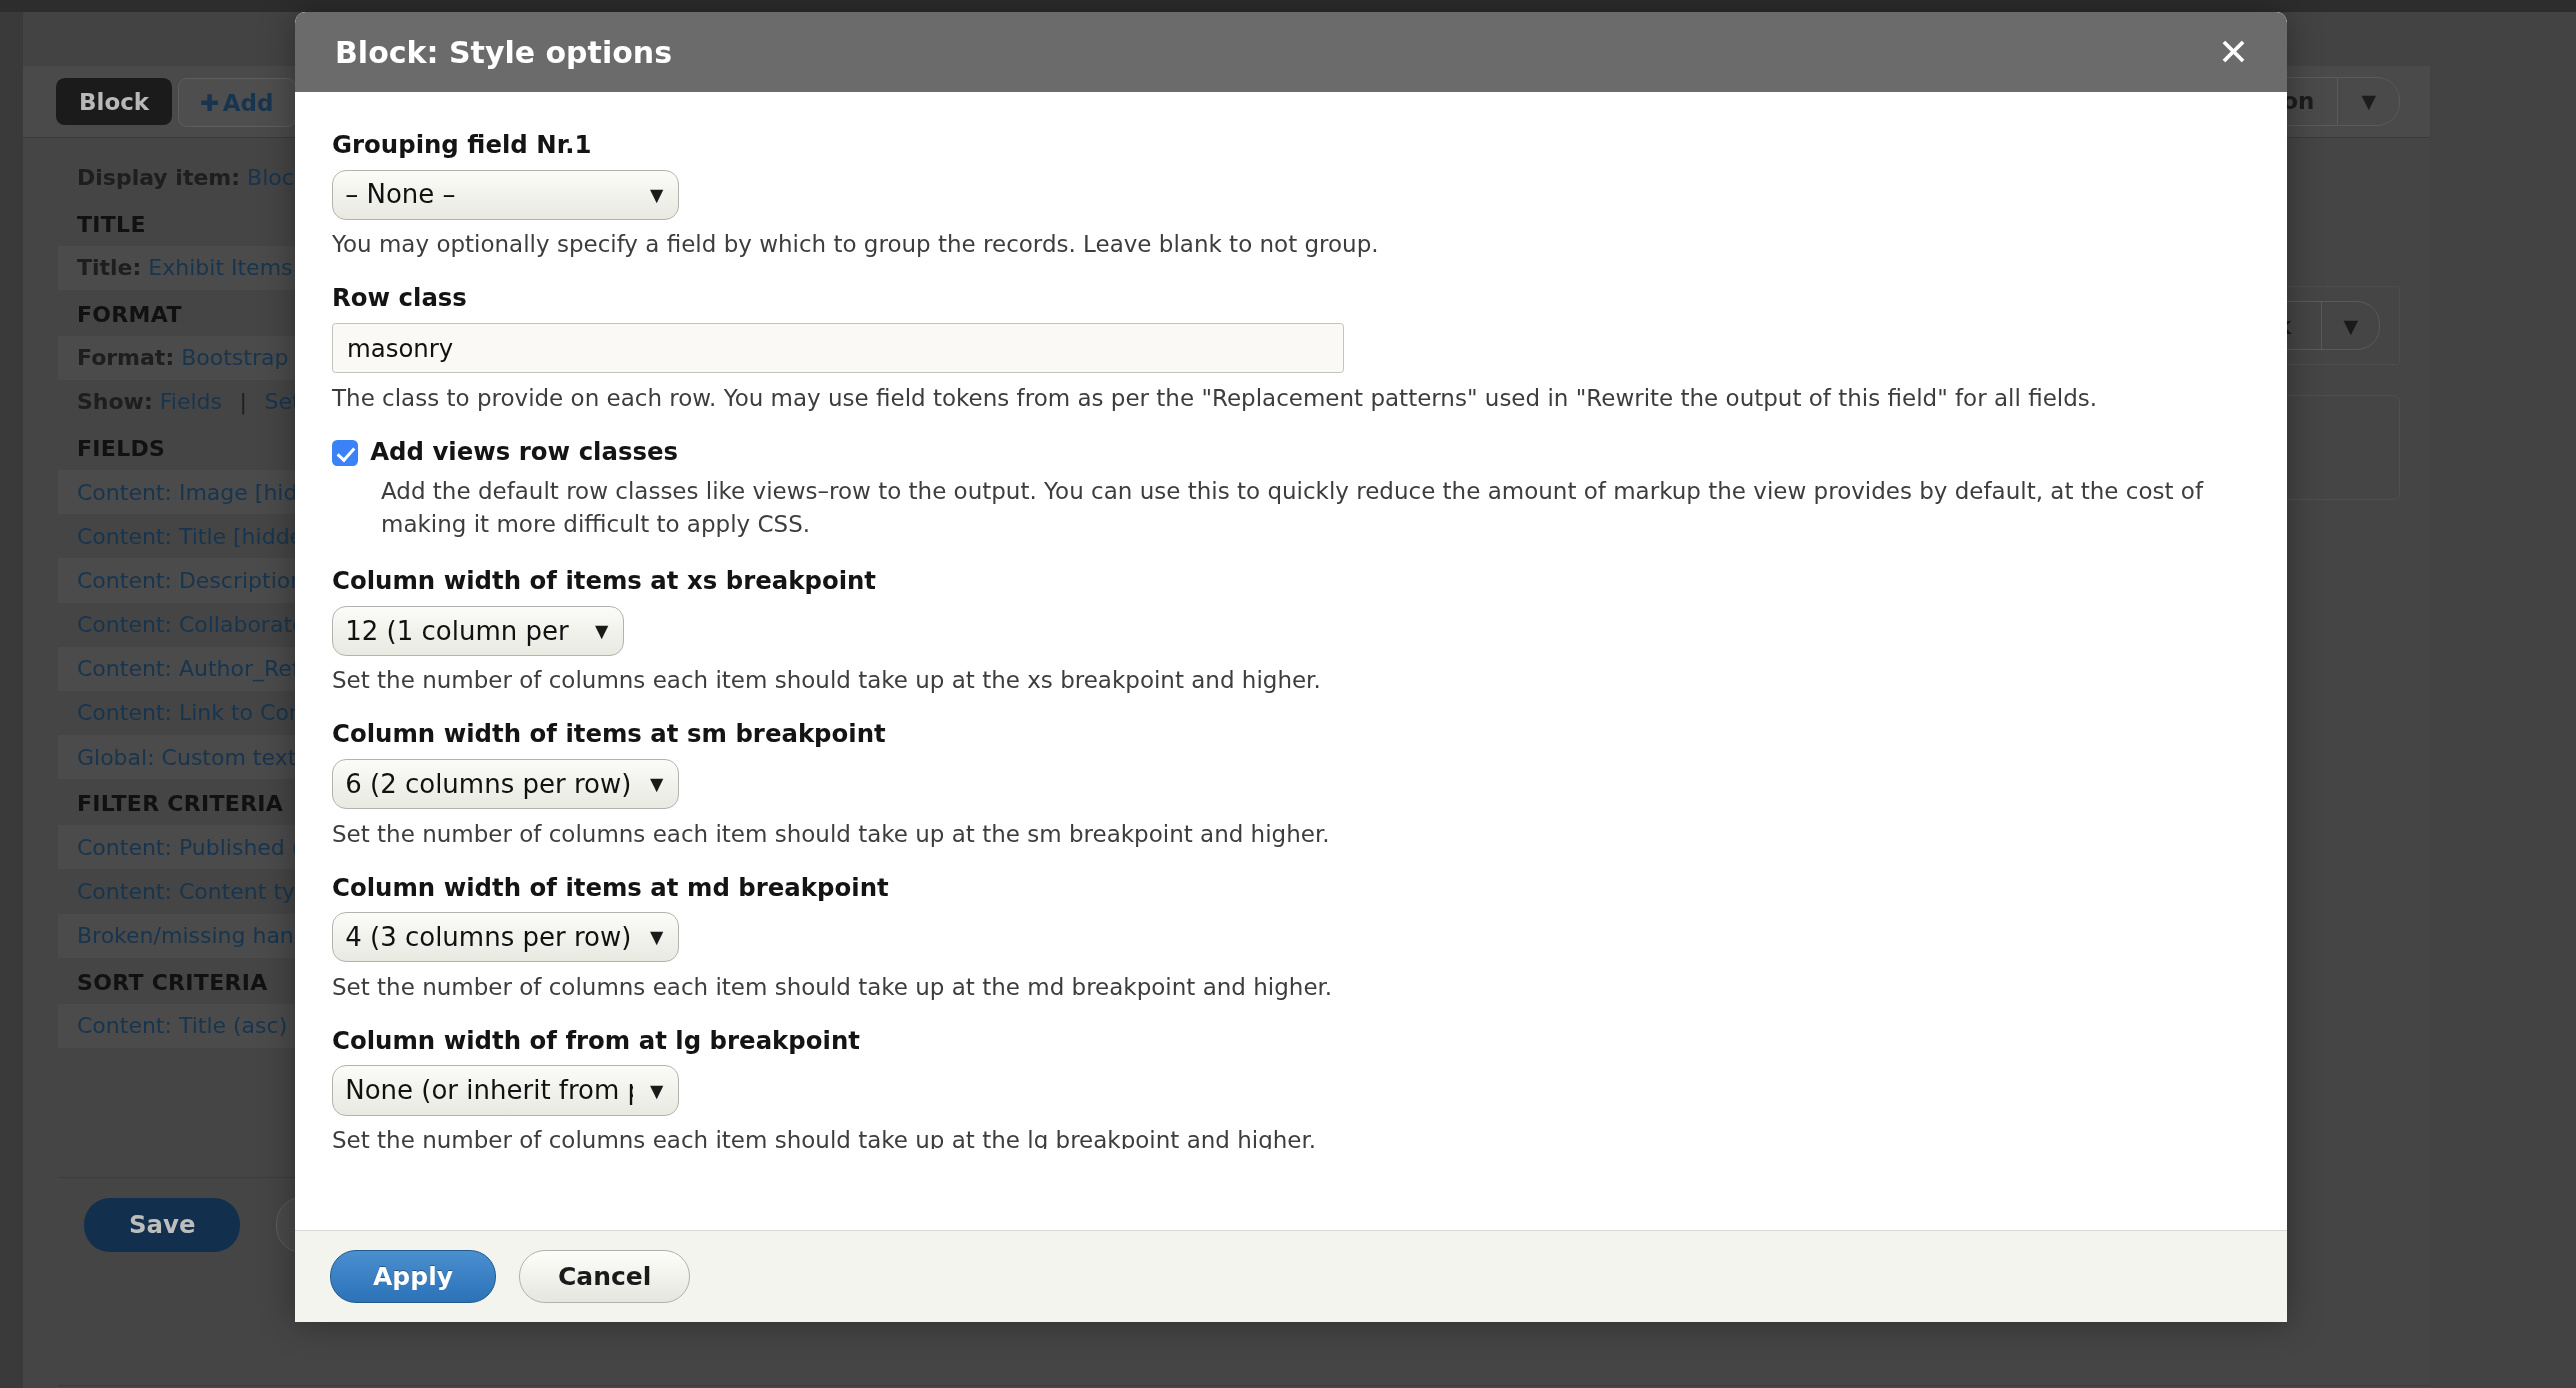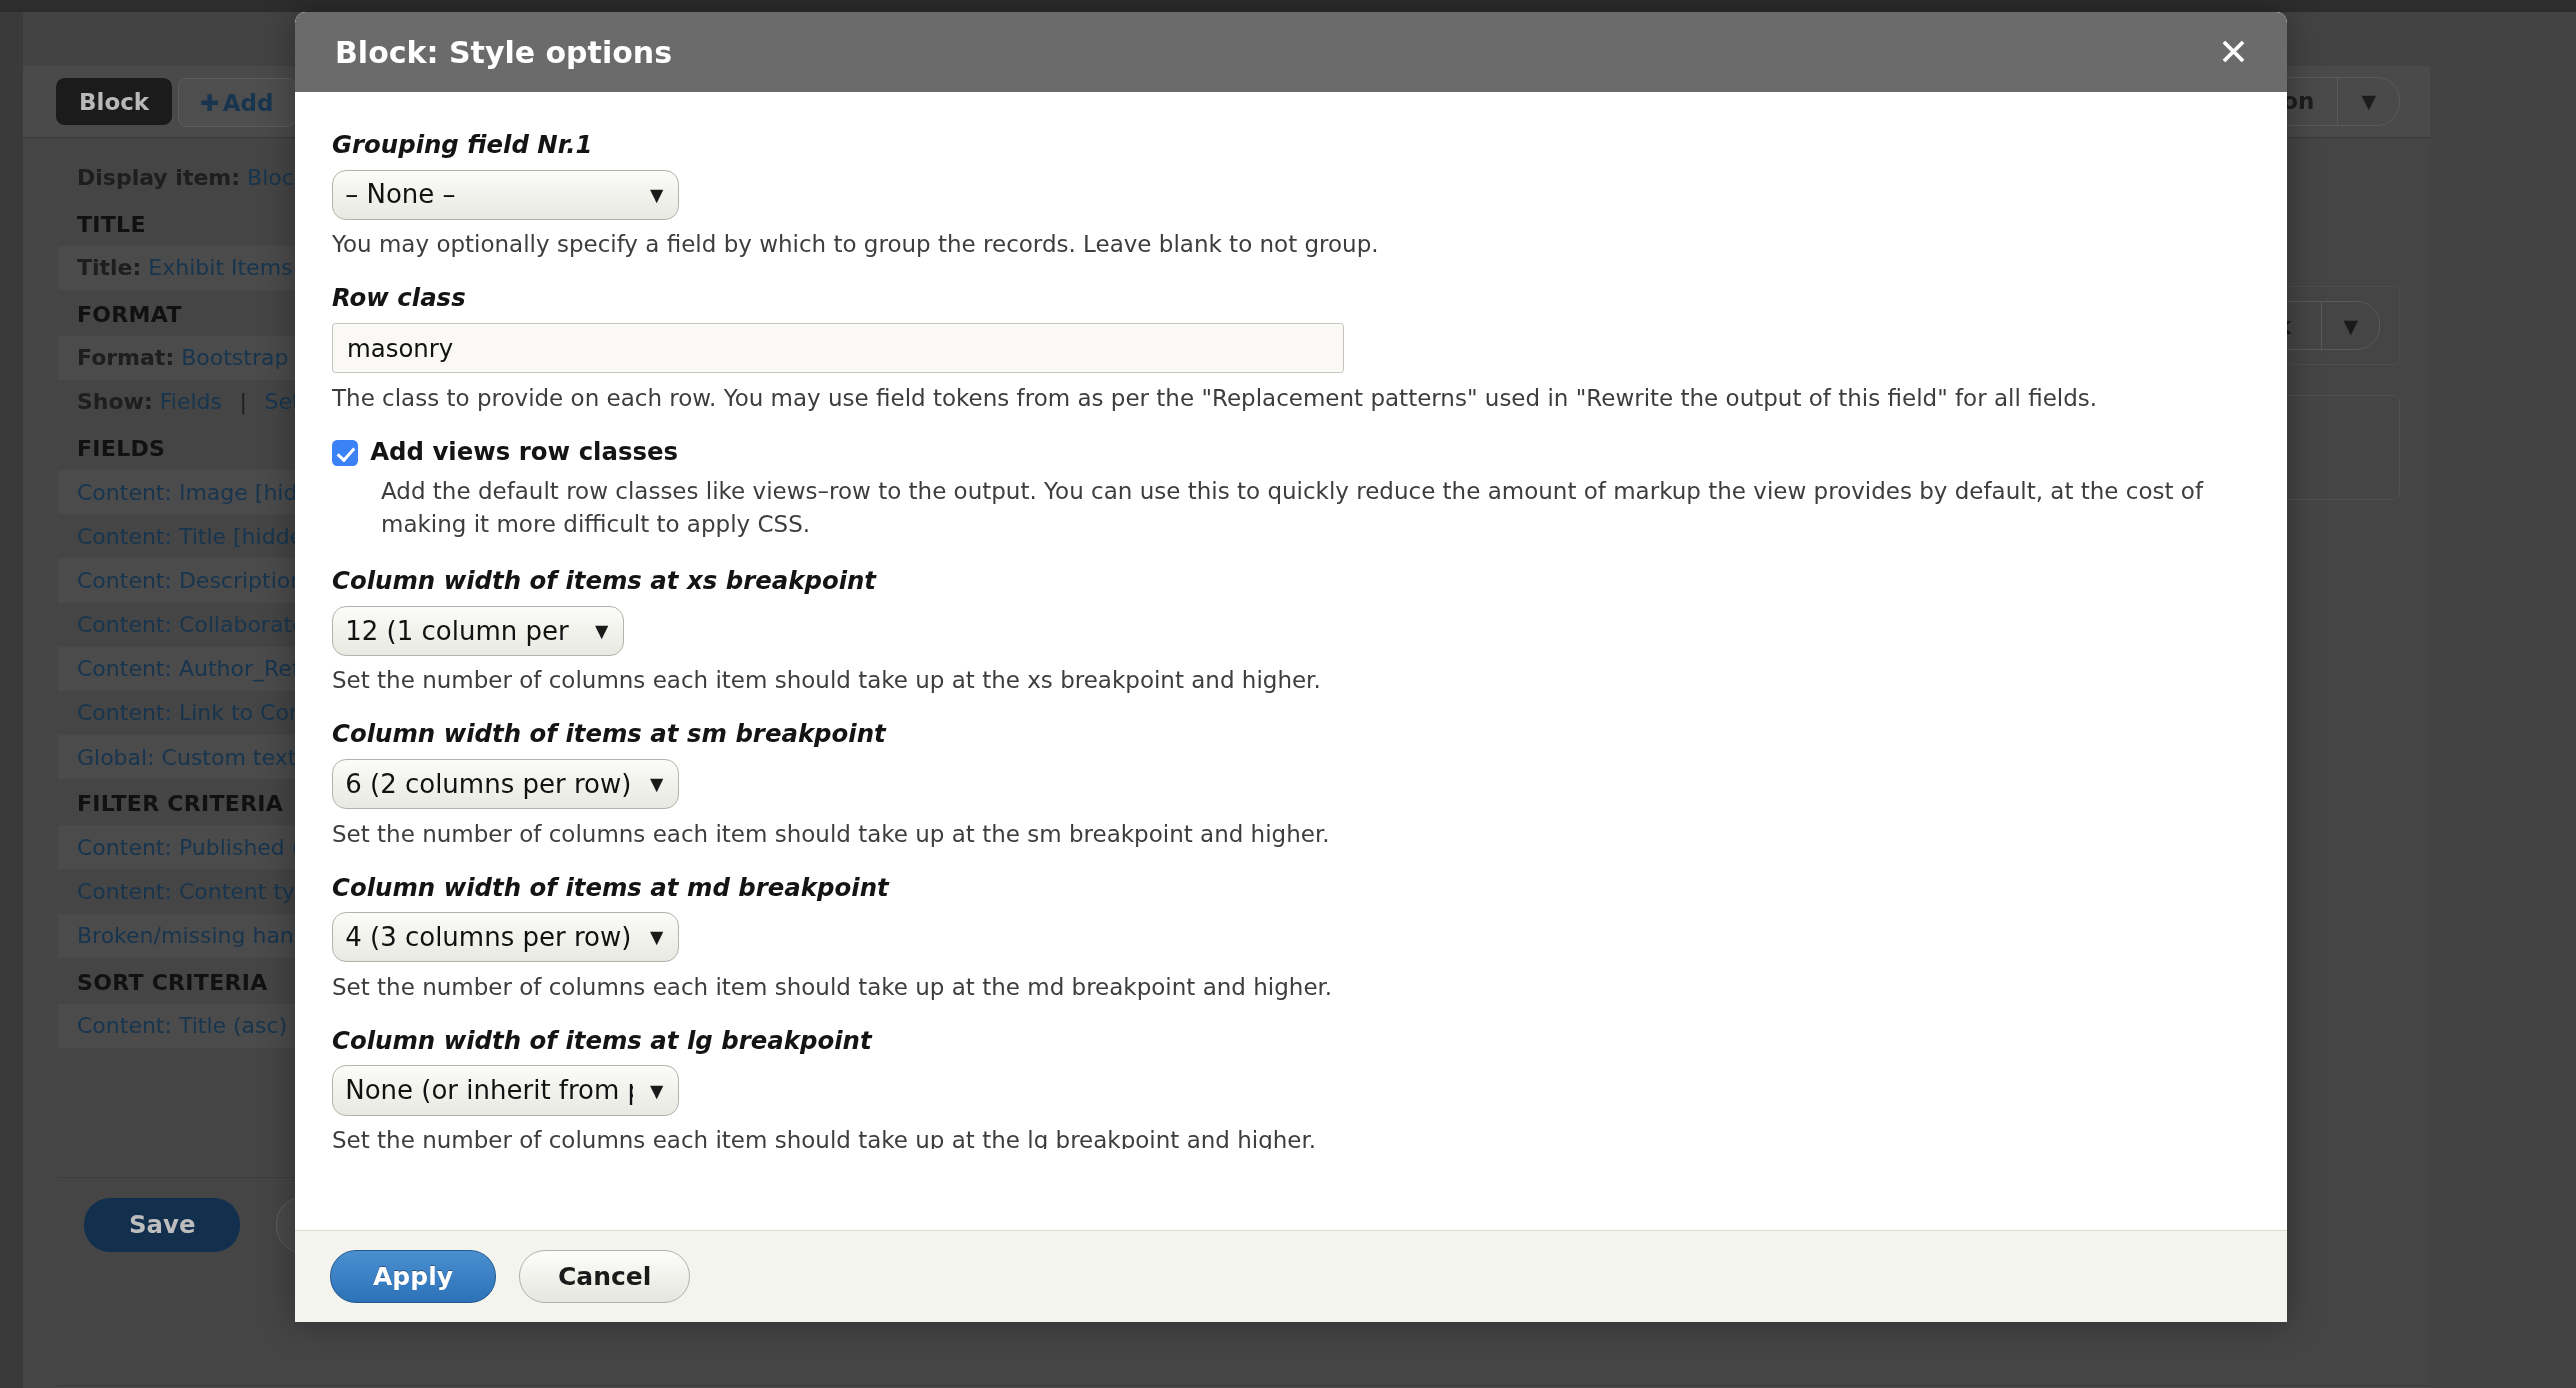--- a/index.html
+++ b/index.html
@@ -255,21 +255,20 @@
     background: #ffffff;
     overflow: hidden;
   }
 
   .fld { margin-bottom: 0; }
   .fld-label {
     font-size: 24.4px;
     font-weight: 700;
     color: #141414;
     margin-bottom: 10.5px;
-    font-style: italic;
   }
   .fld-desc {
     font-size: 23px;
     color: #3d3d3d;
     margin-top: 9.6px;
     margin-bottom: 23px;
     line-height: 1.35;
   }
 
   select.styled {
@@ -531,21 +530,21 @@
       <div class="sel-wrap">
         <select class="styled sel-md">
           <option>4 (3 columns per row)</option>
         </select>
         <span class="caret">▼</span>
       </div>
       <div class="fld-desc">Set the number of columns each item should take up at the md breakpoint and higher.</div>
     </div>
 
     <div class="fld">
-      <div class="fld-label">Column width of items at lg breakpoint</div>
+      <div class="fld-label">Column width of from at lg breakpoint</div>
       <div class="sel-wrap">
         <select class="styled sel-lg">
           <option>None (or inherit from previous)</option>
         </select>
         <span class="caret">▼</span>
       </div>
       <div class="fld-desc">Set the number of columns each item should take up at the lg breakpoint and higher.</div>
     </div>
 
   </div>

